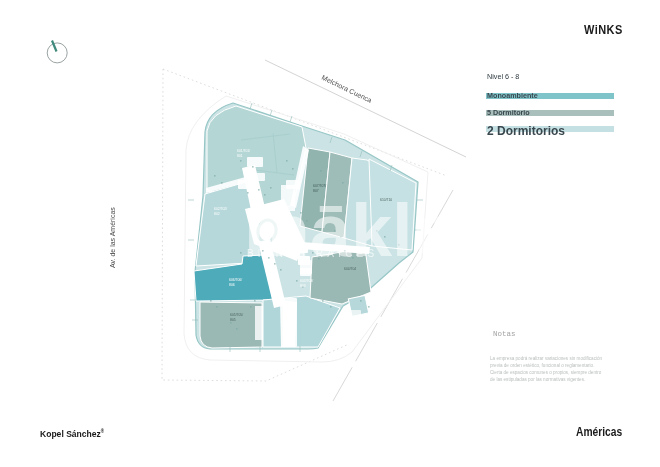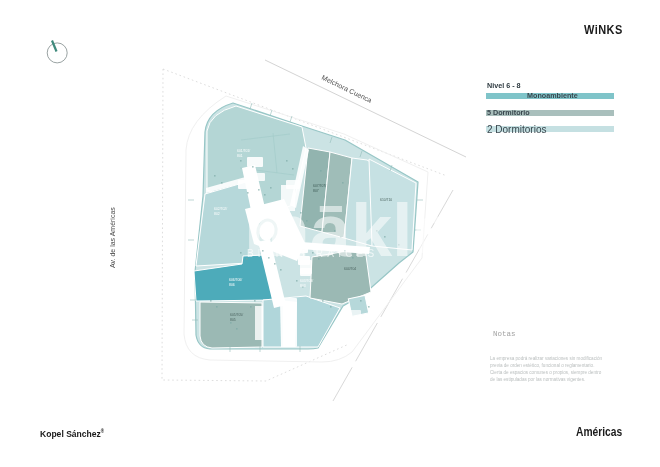--- a/index.html
+++ b/index.html
@@ -182,33 +182,33 @@
   <text x="247" y="257" font-size="10" fill="#ffffff" opacity="0.7" letter-spacing="4.2">BIENES RAÍCES</text>
 </svg>
 
 <svg class="abs" style="left:40px;top:28px" width="40" height="40" viewBox="0 0 40 40">
   <circle cx="17.2" cy="24.9" r="10" fill="none" stroke="#9aa3a3" stroke-width="1"></circle>
   <line x1="12" y1="12.5" x2="16.5" y2="23.5" stroke="#3f8a7c" stroke-width="2.2"></line>
 </svg>
 
 <div class="abs" style="left:584px;top:23px;font-size:12.5px;font-weight:bold;color:#1c1c1c;letter-spacing:0.5px;transform:scaleX(0.88);transform-origin:0 0;">WiNKS</div>
 
-<div class="abs" style="left:487px;top:72px;font-size:7.2px;font-weight:bold;color:#2e3a40;margin-top:9px;">Nivel 6 - 8</div>
+<div class="abs" style="left:487px;top:72px;font-size:7.2px;font-weight:normal;color:#2e3a40;">Nivel 6 - 8</div>
 
 <div class="abs" style="left:486px;top:93px;width:128px;height:6px;background:#7fc4c9;"></div>
 
-<div class="abs" style="left:487px;top:91px;font-size:7.2px;font-weight:bold;color:#39474e;padding-left:40px;">Monoambiente</div>
+<div class="abs" style="left:487px;top:91px;font-size:7.2px;font-weight:bold;color:#39474e;">Monoambiente</div>
 
 <div class="abs" style="left:486px;top:110px;width:128px;height:6px;background:#a9bfbc;"></div>
 
 <div class="abs" style="left:487px;top:108px;font-size:7.2px;font-weight:bold;color:#39474e;">5 Dormitorio</div>
 
 <div class="abs" style="left:486px;top:126px;width:128px;height:6px;background:#c5e0e2;"></div>
 
-<div class="abs" style="left:487px;top:124px;font-size:10px;font-weight:normal;color:#39474e;text-align:center;">2 Dormitorios</div>
+<div class="abs" style="left:487px;top:124px;font-size:12px;font-weight:bold;color:#39474e;text-align:center;">2 Dormitorios</div>
 
 <div class="abs" style="left:493px;top:330px;font-size:7.5px;color:#a3a3a3;font-family:Liberation Mono, monospace;">Notas</div>
 
 <div class="abs" style="left:490px;top:355px;width:125px;font-size:4.6px;line-height:7px;color:#bcc0c0;">La empresa podrá realizar variaciones sin modificación<br>previa de orden estético, funcional o reglamentario.<br>Cierta de espacios comunes o propios, siempre dentro<br>de las estipuladas por las normativas vigentes.</div>
 
 <div class="abs" style="left:40px;top:428px;font-size:9.5px;font-weight:bold;color:#1a1a1a;transform:scaleX(0.9);transform-origin:0 0;">Kopel Sánchez<span style="font-size:5px;vertical-align:4px;">®</span></div>
 
 <div class="abs" style="left:576px;top:425px;font-size:12.5px;font-weight:bold;color:#1c1c1c;transform:scaleX(0.82);transform-origin:0 0;">Américas</div>
 
 </body></html>

